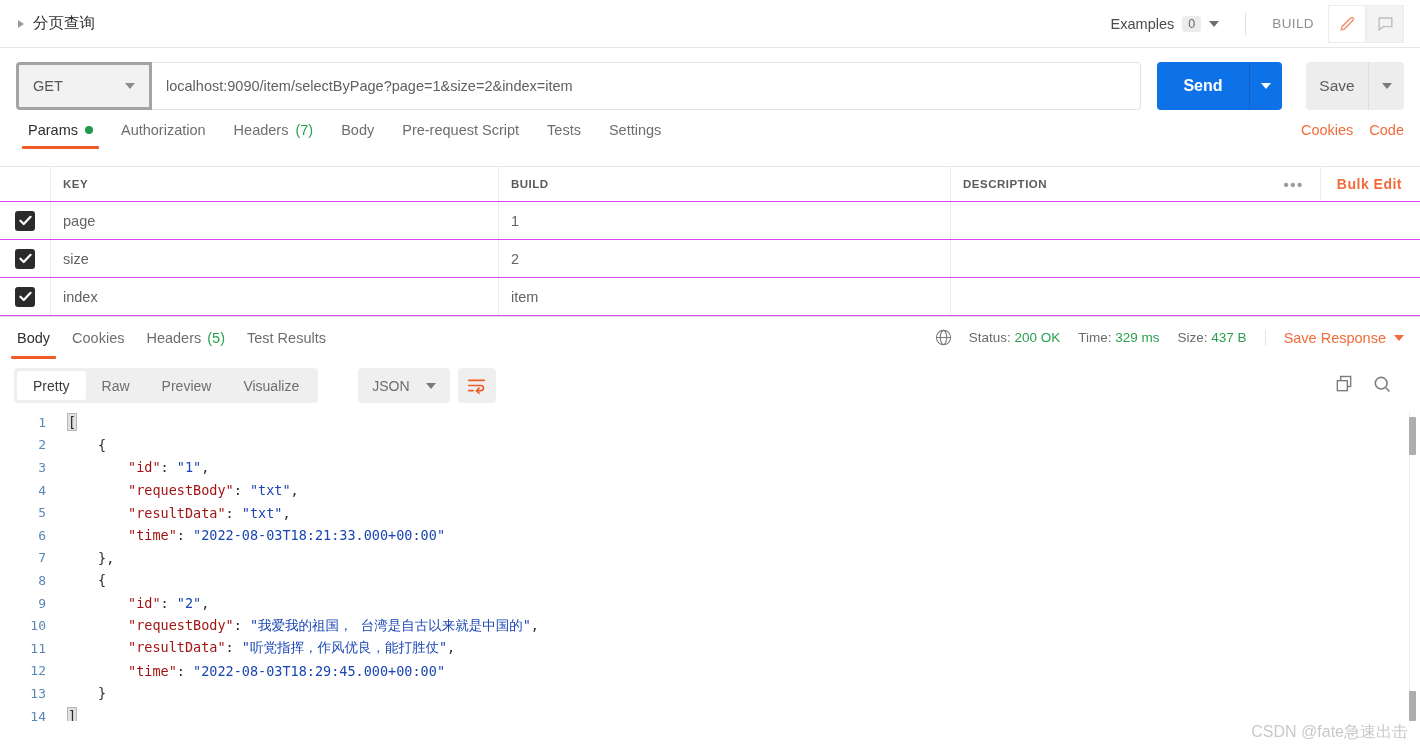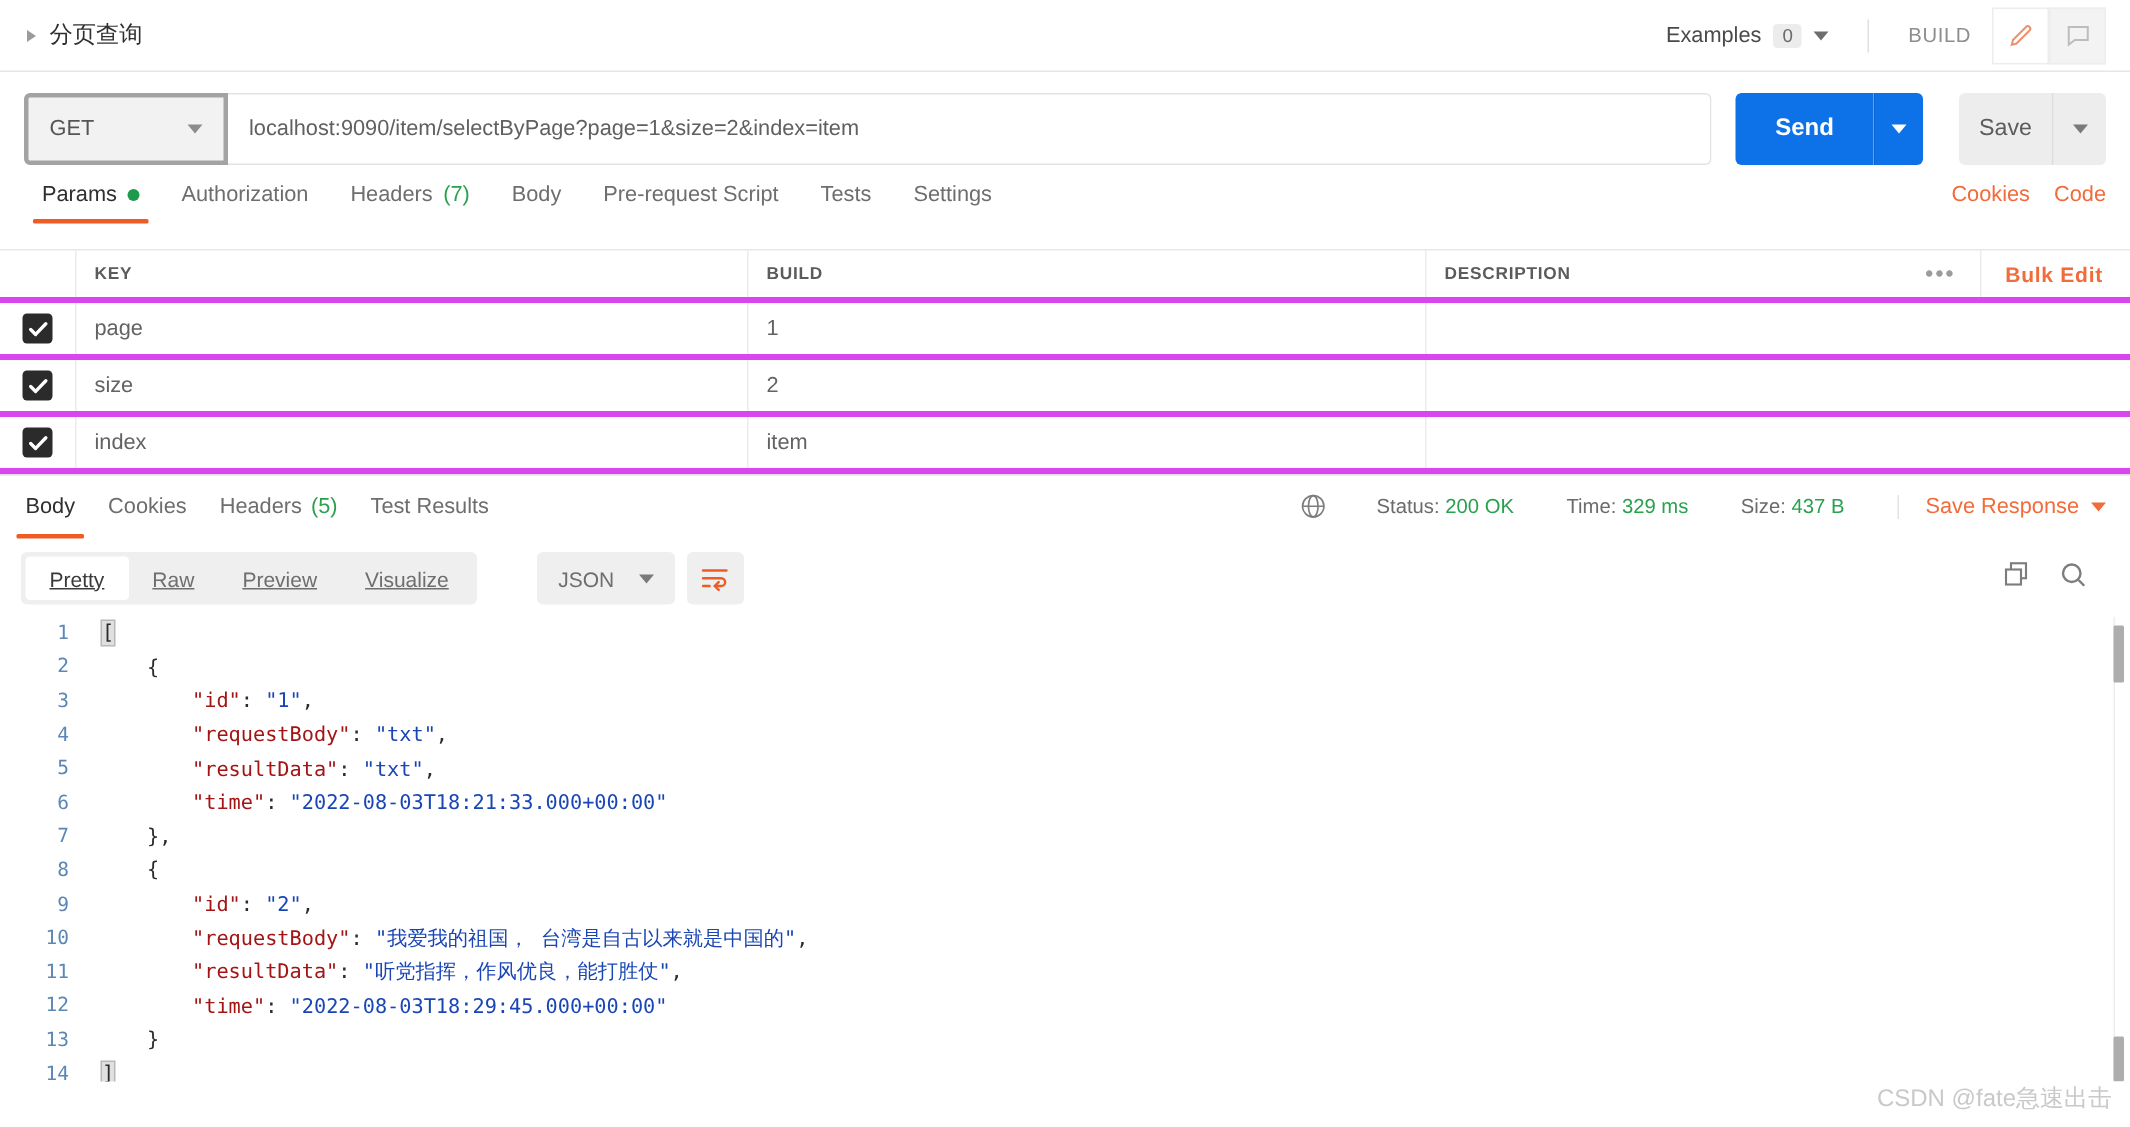--- a/index.html
+++ b/index.html
@@ -149,21 +149,21 @@
     content:""; position:absolute; left:8px; right:8px; bottom:0;
     height:3px; background:#ef5b25; border-radius:1px;
   }
   .greendot { width:8px;height:8px;border-radius:50%;background:#1f9a4d; display:inline-block;}
   .cnt { color:#2aa14f; }
   .reqtabs-right { margin-left:auto; display:flex; gap:16px; padding-bottom:11px; }
   .orange-link { color:#f26b3a; font-size:14.5px; cursor:pointer; }
 
   
   .ptable { border-top:1px solid #e8e8e8; }
-  .prow { display:flex; height:38px; border-bottom:4px solid #d946ef; align-items:center; }
+  .prow { display:flex; height:38px; border-bottom:1px solid #d946ef; align-items:center; }
   .prow.header { height:35px; }
   .pcheckcell { width:50px; display:flex; align-items:center; justify-content:center; height:100%; }
   .chk {
     width:20px;height:20px;border-radius:3px;background:#2b2b2b;
     display:flex;align-items:center;justify-content:center;
     cursor:pointer;
   }
   .chk svg { display:block; }
   .pkey   { width:448px; padding-left:12px; border-left:1px solid #ececec; height:100%; display:flex; align-items:center; font-size:14.5px; color:#636363;}
   .pval   { width:452px; padding-left:12px; border-left:1px solid #ececec; height:100%; display:flex; align-items:center; font-size:14.5px; color:#636363;}
@@ -186,37 +186,37 @@
     font-size:14.5px; color:#6e6e6e;
     padding:0 11px; height:42px;
     display:flex; align-items:center; gap:6px;
     position:relative; cursor:pointer;
   }
   .restab.active { color:#2f2f2f; }
   .restab.active::after {
     content:""; position:absolute; left:5px; right:5px; bottom:0;
     height:3px; background:#ef5b25; border-radius:1px;
   }
-  .resp-right { margin-left:auto; display:flex; align-items:center; gap:17px; }
+  .resp-right { margin-left:auto; display:flex; align-items:center; gap:0; }
   .meta { font-size:13.5px; color:#6b6b6b; margin-right:18px; }
   .meta b { color:#2aa14f; font-weight:normal; }
   .globe { margin-right:16px; display:flex; align-items:center; }
   .sv-resp { color:#f26b3a; font-size:14.5px; display:flex; align-items:center; gap:8px; padding-left:18px; border-left:1px solid #e3e3e3; cursor:pointer;}
   .sv-resp i { width:0;height:0;border-top:6px solid #f26b3a;border-left:5px solid transparent;border-right:5px solid transparent; display:block;}
 
   
   .bodybar { display:flex; align-items:center; padding:10px 16px 8px 14px; gap:8px; }
   .pill-group {
     background:#efefef; border-radius:4px;
     display:flex; align-items:center; height:35px; padding:3px;
   }
   .pill {
     font-size:14px; color:#6e6e6e;
     padding:0 16px; height:29px; display:flex; align-items:center;
-    border-radius:3px; cursor:pointer;text-decoration:underline;
+    border-radius:3px; cursor:pointer;
   }
   .pill.active { background:#fff; color:#3a3a3a; }
   .json-sel {
     background:#efefef; border-radius:4px; height:35px;
     display:flex; align-items:center; gap:16px;
     padding:0 14px; font-size:14px; color:#6e6e6e; cursor:pointer;margin-left:32px;
   }
   .json-sel i { width:0;height:0;border-top:6px solid #7a7a7a;border-left:5px solid transparent;border-right:5px solid transparent; display:block;}
   .wrap-btn {
     background:#efefef; border-radius:4px; height:35px; width:38px;

